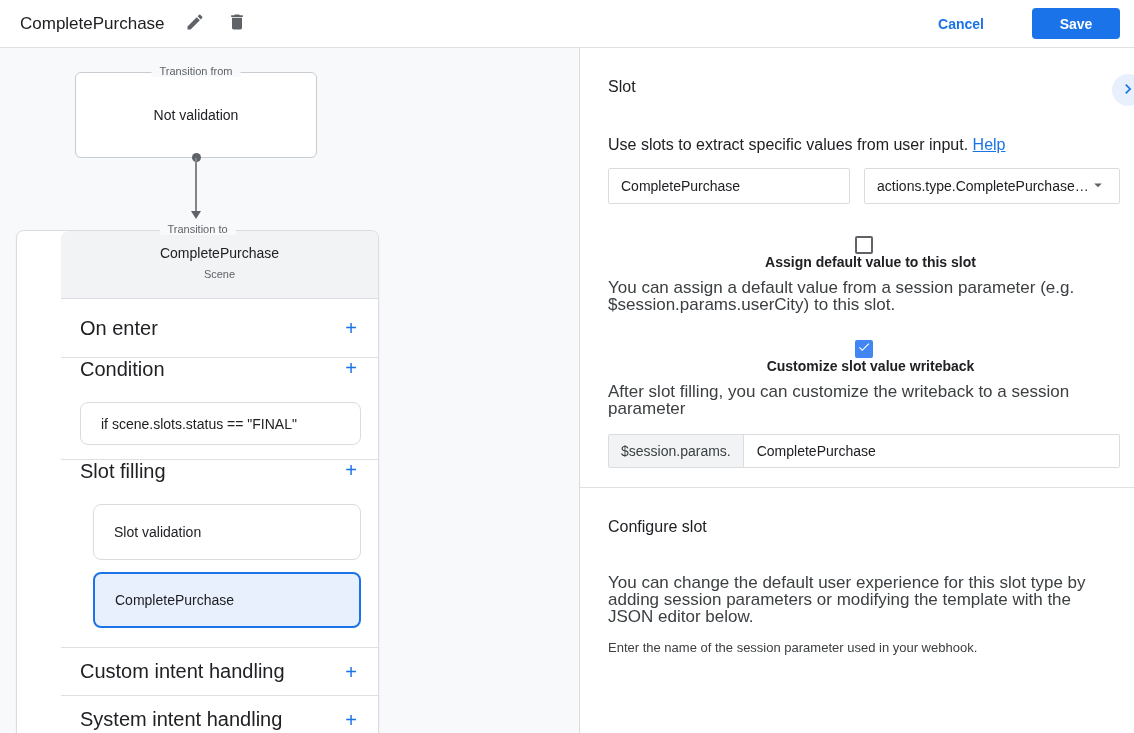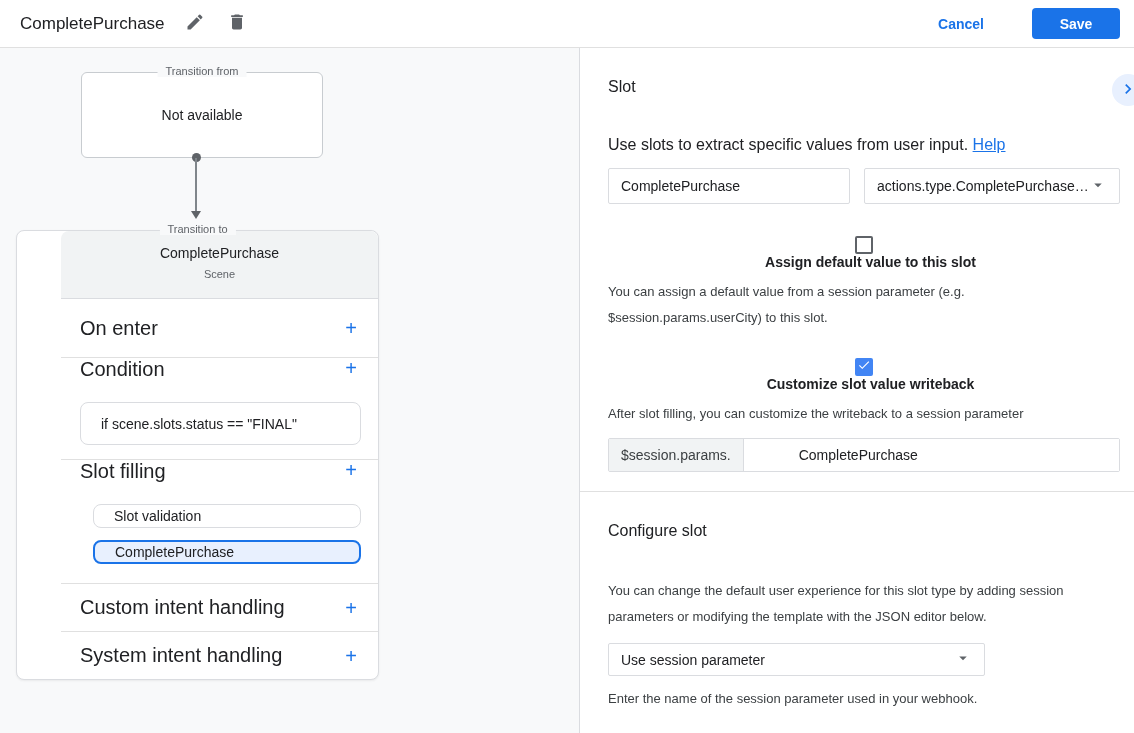--- a/index.html
+++ b/index.html
@@ -59,21 +59,21 @@
   
   .legend-label {
     position: absolute; top: -8px; left: 50%;
     transform: translateX(-50%);
     background: #f8f9fa;
     padding: 0 8px;
     font-size: 11px; color: #5f6368;
     white-space: nowrap;
   }
   .from-box {
-    position: absolute; left: 81px; top: 24px;
+    position: absolute; left: 75px; top: 24px;
     width: 242px; height: 86px;
     background: #fff;
     border: 1px solid #c8ccd0;
     border-radius: 6px;
     display: flex; align-items: center; justify-content: center;
   }
   .from-box-value { font-size: 14px; color: #202124; }
 
   
   .conn-dot {
@@ -136,21 +136,21 @@
     margin: 0 17px 14px 19px;
     height: 43px;
     border: 1px solid #dadce0;
     border-radius: 8px;
     background: #fff;
     display: flex; align-items: center;
     padding: 0 20px;
     font-size: 14px; color: #202124;
     cursor: pointer;
   }
-  .slot-items .scene-item { height: 24px; margin-bottom: 12px; margin-left: 32px; }
+  .slot-items .scene-item { height: 56px; margin-bottom: 12px; margin-left: 32px; }
   .slot-items { padding-bottom: 7px; }
   .scene-item.selected {
     background: #e8f0fe;
     border: 2px solid #1a73e8;
   }
 
   
   .panel-heading { font-size: 16px; color: #202124; }
   .slot-heading { margin-top: 30px; }
   .collapse-btn {
@@ -195,28 +195,27 @@
   .checkbox {
     width: 18px; height: 18px; flex: none;
     border: 2px solid #5f6368; border-radius: 2px;
     background: #fff; cursor: pointer;
     display: flex; align-items: center; justify-content: center;
   }
   .checkbox.checked { background: #4285f4; border-color: #4285f4; }
   .checkbox svg { width: 14px; height: 14px; fill: #fff; }
   .checkbox-label { margin-left: 13px; font-size: 14px; font-weight: bold; color: #202124; }
 
-  .desc { margin-top: 9px; font-size: 13px; color: #3c4043; line-height: 26px; max-width: 512px; }
+  .desc { margin-top: 9px; font-size: 17px; color: #3c4043; line-height: 17px; max-width: 512px; }
 
   .prefix-input {
-    margin-top: 11px; height: 34px; width: 512px;
+    margin-top: 17px; height: 34px; width: 512px;
     border: 1px solid #dadce0; border-radius: 2px;
     display: flex; align-items: stretch;
     background: #fff;
-    gap: 42px;
   }
   .prefix-seg {
     background: #f1f3f4;
     border-right: 1px solid #dadce0;
     display: flex; align-items: center;
     padding: 0 12px;
     font-size: 14px; color: #3c4043; flex: none;
   }
   .prefix-value {
     border: none; outline: none; flex: 1;
@@ -258,21 +257,21 @@
   <span class="cancel-btn">Cancel</span>
   <button class="save-btn">Save</button>
 </div>
 
 <div class="main">
 
   <div class="graph-panel">
 
     <div class="from-box">
       <span class="legend-label">Transition from</span>
-      <span class="from-box-value">Not available</span>
+      <span class="from-box-value">Not validation</span>
     </div>
 
     <div class="conn-dot"></div>
     <div class="conn-line"></div>
     <div class="conn-arrow"></div>
 
     <div class="scene-card">
       <span class="legend-label">Transition to</span>
 
       <div class="scene-header">
@@ -364,24 +363,16 @@
     <div class="prefix-input">
       <span class="prefix-seg">$session.params.</span>
       <input class="prefix-value" value="CompletePurchase" style="">
     </div>
 
     <div class="section-divider"></div>
 
     <div class="panel-heading configure-heading">Configure slot</div>
     <div class="desc configure-desc">You can change the default user experience for this slot type by adding session parameters or modifying the template with the JSON editor below.</div>
 
-    <div class="select-box session-select">
-      <span>Use session parameter</span>
-      <span>
-        <svg viewBox="0 0 24 24" width="18" height="18" fill="#5f6368">
-            <path d="M7 10l5 5 5-5z"></path>
-          </svg>
-      </span>
-    </div>
 
     <div class="webhook-label">Enter the name of the session parameter used in your webhook.</div>
   </div>
 </div>
 
 </body></html>

